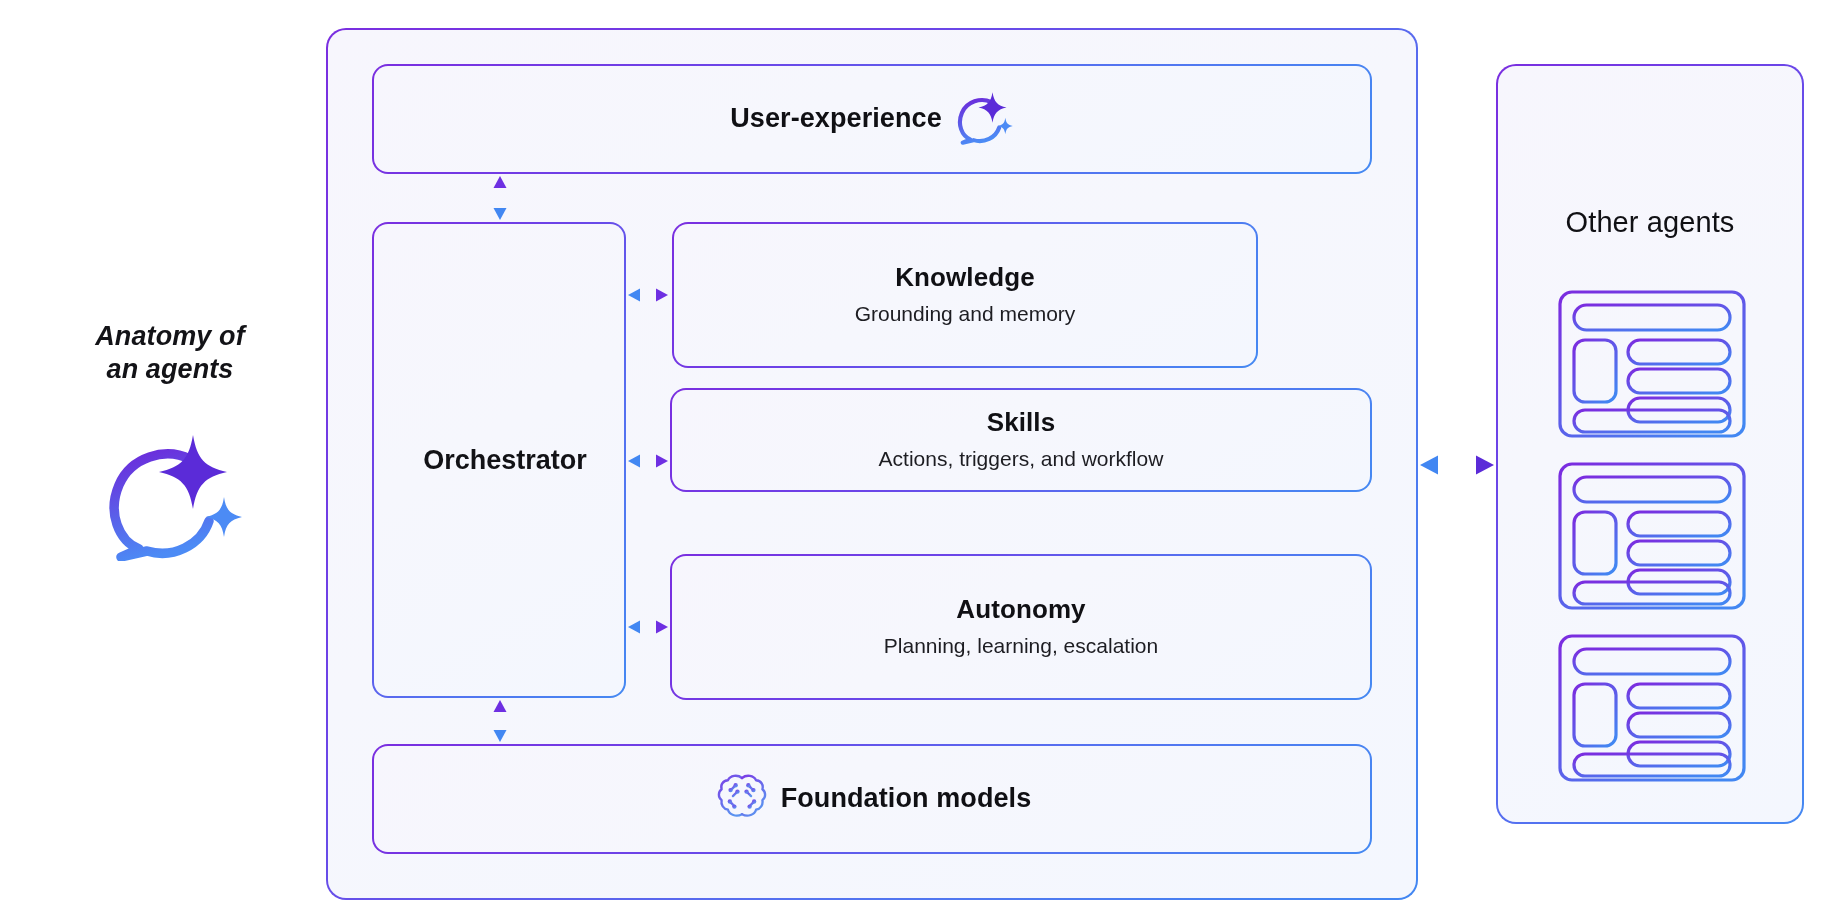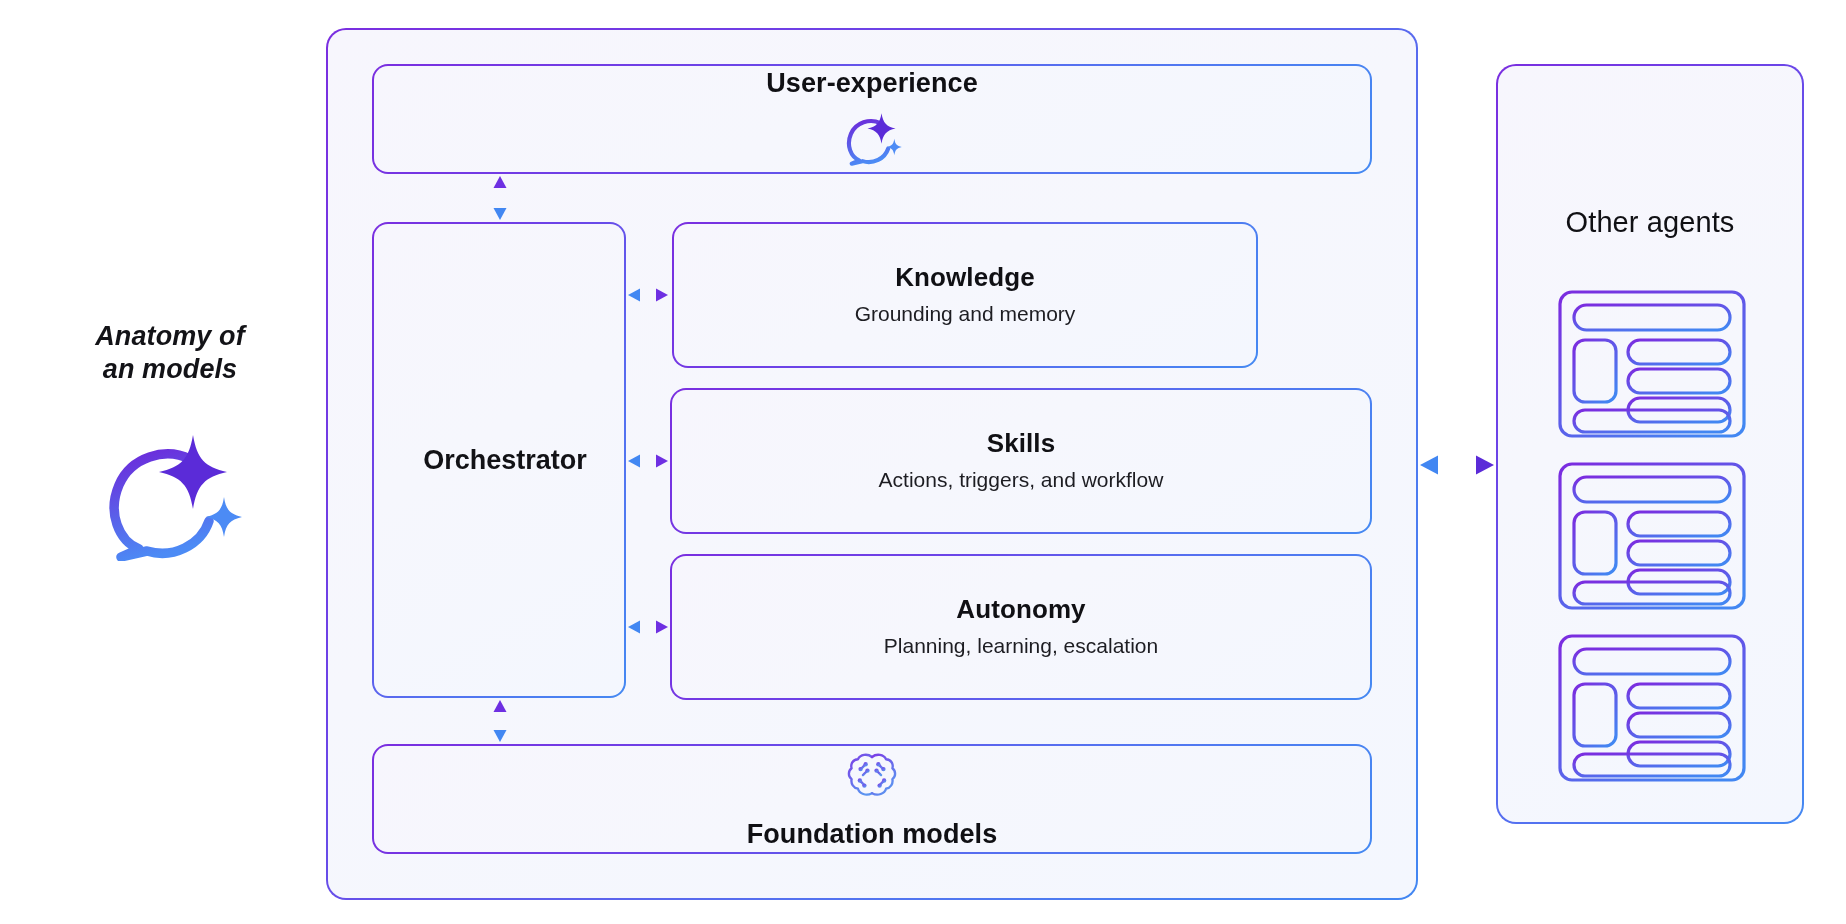--- a/index.html
+++ b/index.html
@@ -40,32 +40,32 @@
     border-radius:20px;
     background:
        linear-gradient(150deg,#f7f6fd 0%,#f6f7fd 45%,#f4f7fe 100%) padding-box,
        linear-gradient(130deg,#7a2ee0 0%,#6c43e7 32%,#5472f0 66%,#4287f2 100%) border-box;
   }
 
   
   #ux-box{left:372px;top:64px;width:1000px;height:110px;}
   #orchestrator-box{left:372px;top:222px;width:254px;height:476px;}
   #knowledge-box{left:672px;top:222px;width:586px;height:146px;}
-  #skills-box{left:670px;top:388px;width:702px;height:146px;}
+  #skills-box{left:670px;top:388px;width:702px;height:104px;}
   #autonomy-box{left:670px;top:554px;width:702px;height:146px;}
   #foundation-box{left:372px;top:744px;width:1000px;height:110px;}
 
   .center-stack{
     position:absolute;inset:0;
     display:flex;flex-direction:column;align-items:center;justify-content:center;
     gap:8px;
   }
   .row-stack{
     position:absolute;inset:0;
-    display:flex;flex-direction:column;align-items:center;justify-content:center;
+    display:flex;align-items:center;justify-content:center;
     gap:10px;
   }
   .box-title{font-size:26px;font-weight:700;letter-spacing:.1px;color:#101014;line-height:1.15;}
   .box-sub{font-size:21px;font-weight:400;color:#1d1d22;line-height:1.2;}
   .box-title.lg{font-size:27px;}
   .orch-title{font-size:27px;font-weight:600;color:#121216;margin-left:12px;}
 
   
   .arrow-v{position:absolute;width:26px;}
   .arrow-h{position:absolute;height:26px;}
@@ -123,21 +123,21 @@
       </linearGradient>
       <linearGradient id="gwire" x1="0.1" y1="0" x2="0.85" y2="1">
         <stop offset="0%" stop-color="#7A2EE0"></stop>
         <stop offset="100%" stop-color="#4287F2"></stop>
       </linearGradient>
     </defs>
   </svg>
 
   <div id="left-label">
     <div class="ttl">Anatomy of</div>
-    <div class="ttl">an models</div>
+    <div class="ttl">an agents</div>
     <div class="mark">
       <svg width="150" height="132" viewBox="0 0 150 132">
         <path d="M95 30 C70 18, 36 28, 24 56 C12 84, 24 112, 44 120 L26 128 L52 122 C78 130, 106 116, 114 92" fill="none" stroke="url(#gcopilot)" stroke-width="9.5" stroke-linecap="round" stroke-linejoin="round"></path>
         <path d="M98 6 C102 30, 110 38, 132 43 C110 48, 102 56, 98 80 C94 56, 86 48, 64 43 C86 38, 94 30, 98 6 Z" fill="#5B2BD8"></path>
         <path d="M129 68 C131 81, 135 85, 147 88 C135 91, 131 95, 129 108 C127 95, 123 91, 111 88 C123 85, 127 81, 129 68 Z" fill="#4C8BF5"></path>
       </svg>
     </div>
   </div>
 
   <div class="gcard" id="agent-container"></div>

